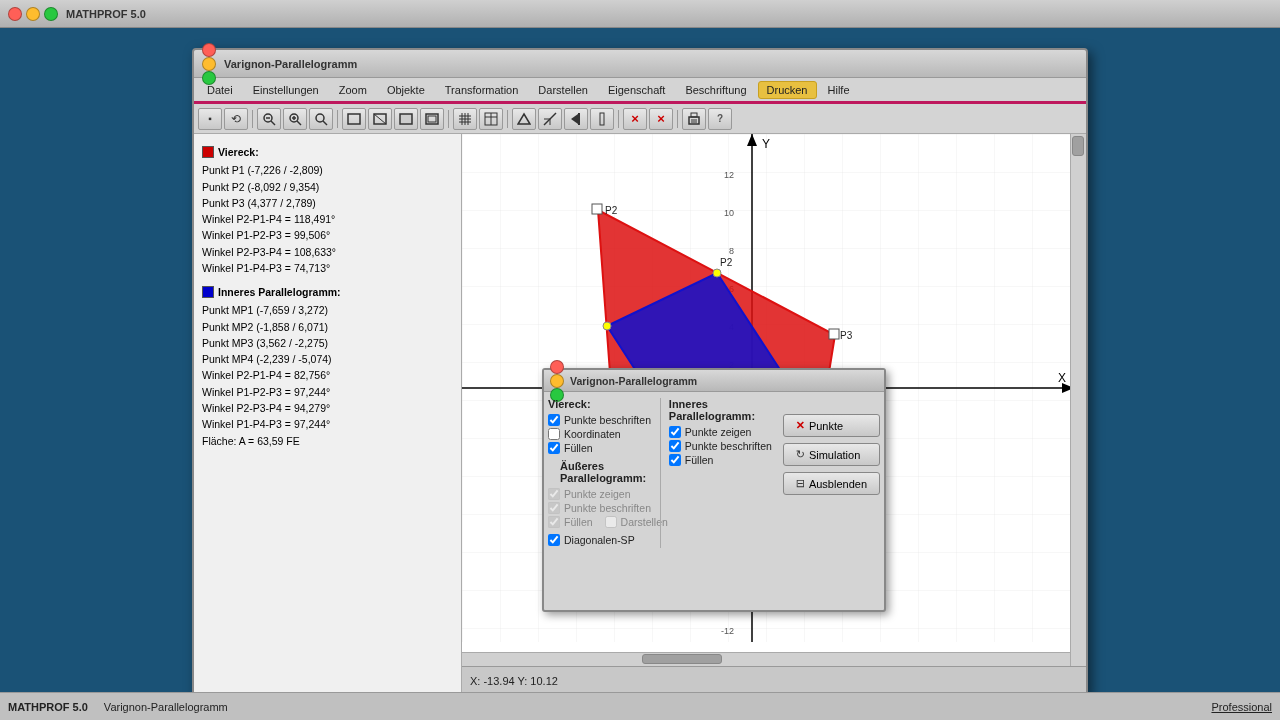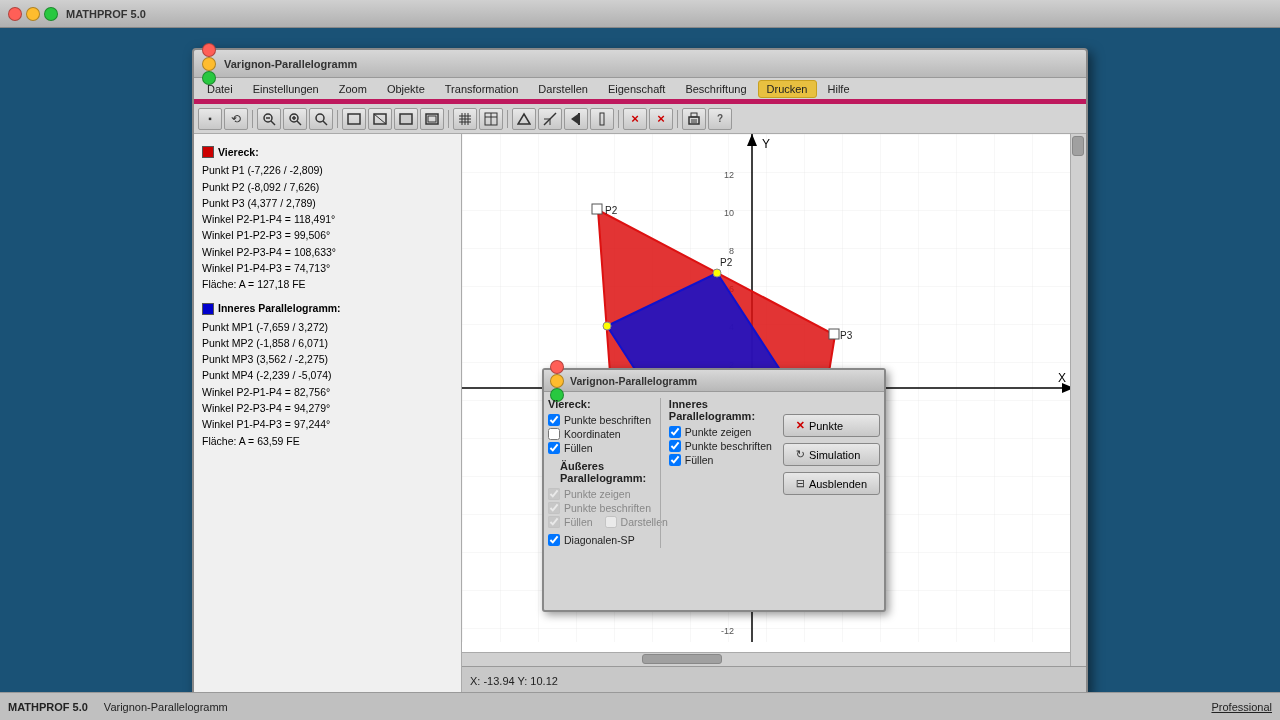--- a/index.html
+++ b/index.html
@@ -64,21 +64,21 @@
       font-size: 11px; color: #333; font-weight: bold; margin-left: 8px;
     }
 
     
     .menubar {
       height: 26px;
       background: #d4d4d4;
       display: flex;
       align-items: center;
       padding: 0 4px;
-      border-bottom: 5px solid #be185d;
+      border-bottom: 3px solid #be185d;
       gap: 2px;
     }
     .menu-item {
       padding: 2px 8px;
       font-size: 11px;
       color: #222;
       cursor: pointer;
       border-radius: 3px;
       background: transparent;
       border: 1px solid transparent;
@@ -425,37 +425,37 @@
 
   <div class="content">
 
     <div class="info-panel">
 
       <div class="info-section-title">
         <span class="color-box" style="background:#cc0000;"></span>
         <span>Viereck:</span>
       </div>
       <div>Punkt P1 (-7,226 / -2,809)</div>
-      <div>Punkt P2 (-8,092 / 7,626)</div>
+      <div>Punkt P2 (-8,092 / 9,354)</div>
       <div>Punkt P3 (4,377 / 2,789)</div>
       <div>Winkel P2-P1-P4 = 118,491°</div>
       <div>Winkel P1-P2-P3 = 99,506°</div>
       <div>Winkel P2-P3-P4 = 108,633°</div>
       <div>Winkel P1-P4-P3 = 74,713°</div>
-      <div>Fläche: A = 127,18 FE</div>
 
       <div class="info-section-title" style="margin-top:8px;">
         <span class="color-box" style="background:#0000cc;"></span>
         <span>Inneres Parallelogramm:</span>
       </div>
       <div>Punkt MP1 (-7,659 / 3,272)</div>
       <div>Punkt MP2 (-1,858 / 6,071)</div>
       <div>Punkt MP3 (3,562 / -2,275)</div>
       <div>Punkt MP4 (-2,239 / -5,074)</div>
       <div>Winkel P2-P1-P4 = 82,756°</div>
+      <div>Winkel P1-P2-P3 = 97,244°</div>
       <div>Winkel P2-P3-P4 = 94,279°</div>
       <div>Winkel P1-P4-P3 = 97,244°</div>
       <div>Fläche: A = 63,59 FE</div>
     </div>
 
     <div class="canvas-area">
       <div class="canvas-scroll-area">
         <svg width="612" height="508" viewBox="0 0 612 508">
 
           <defs>

